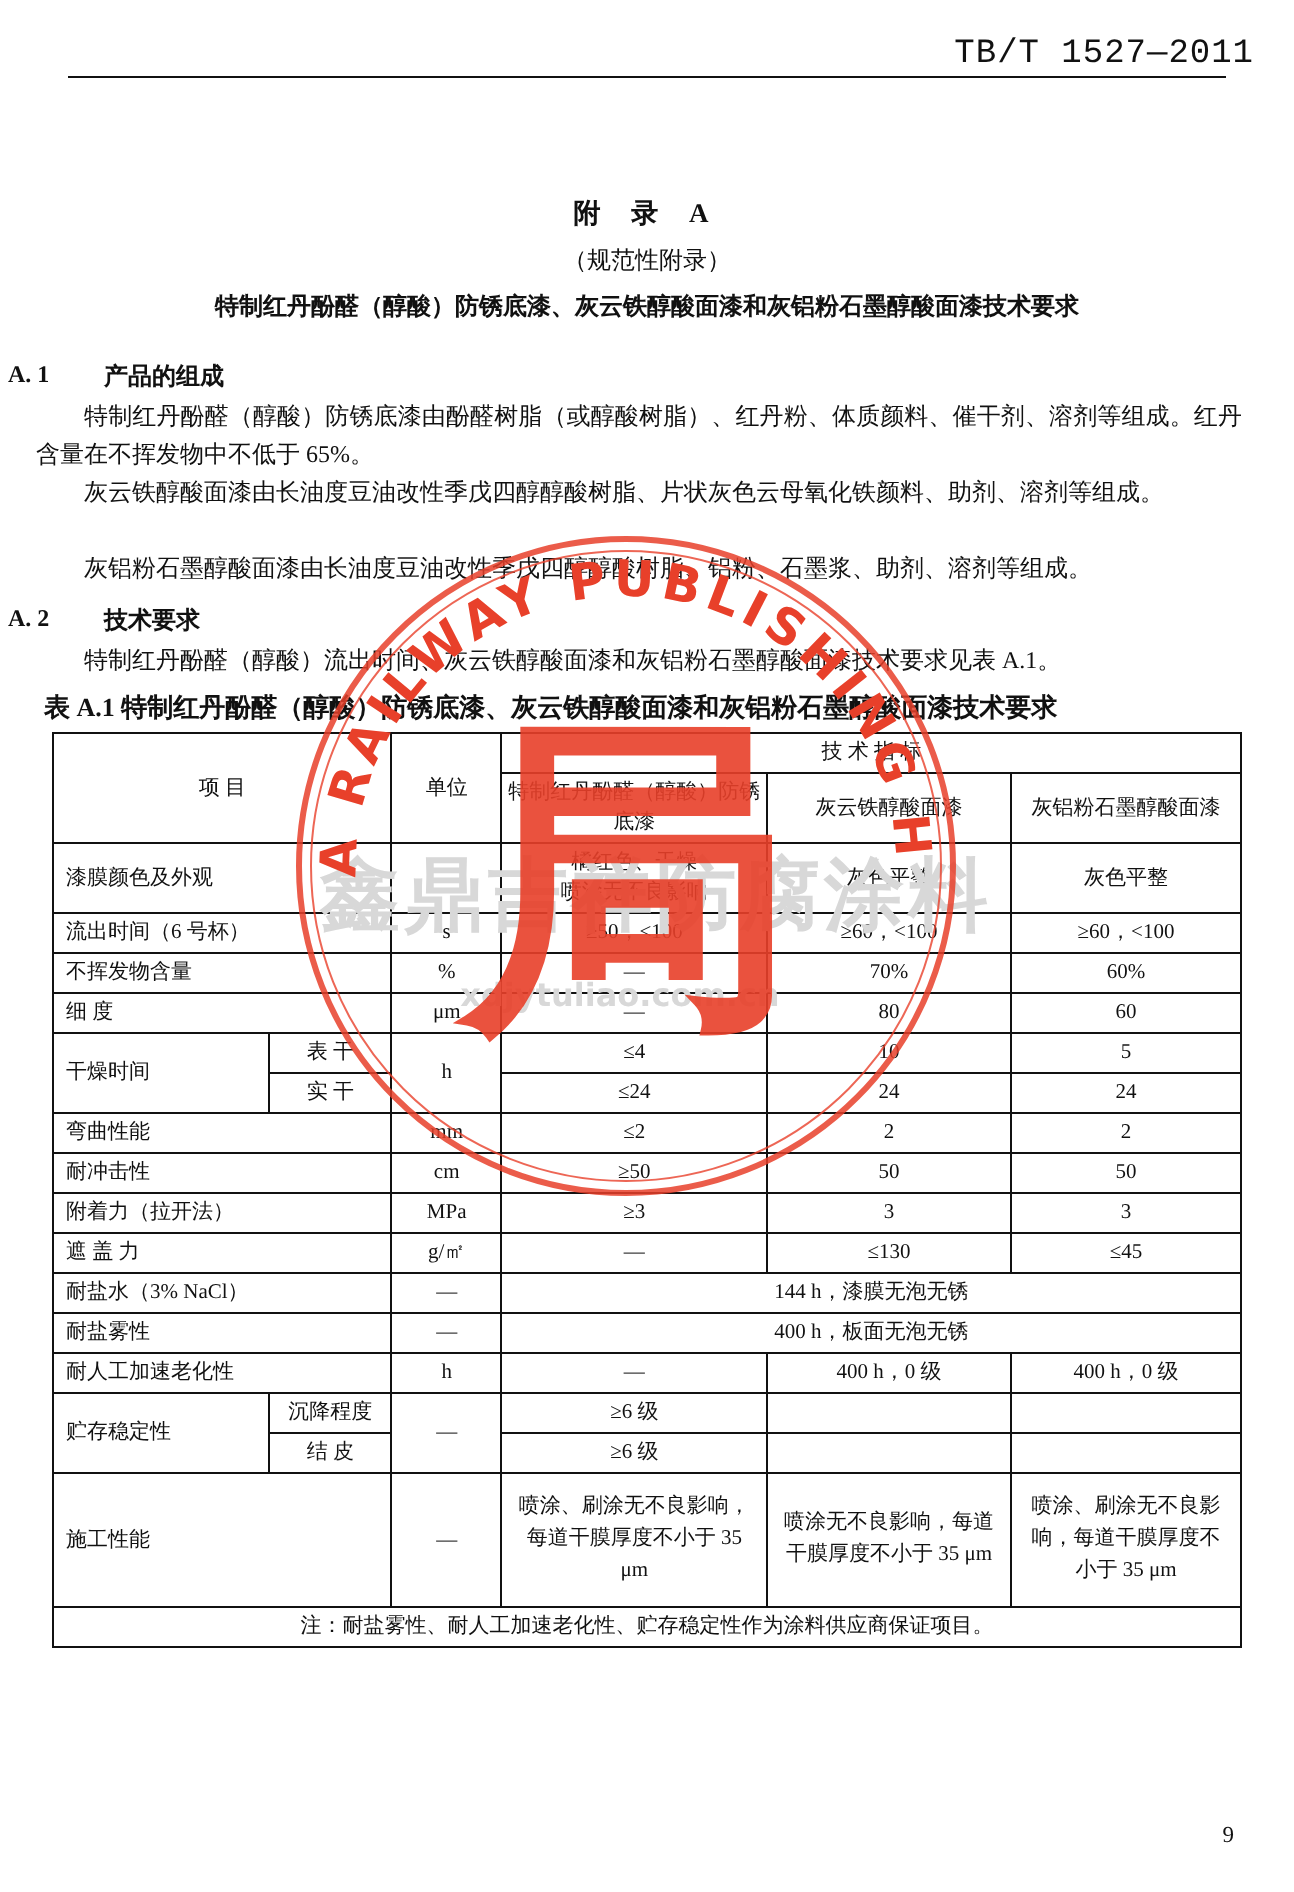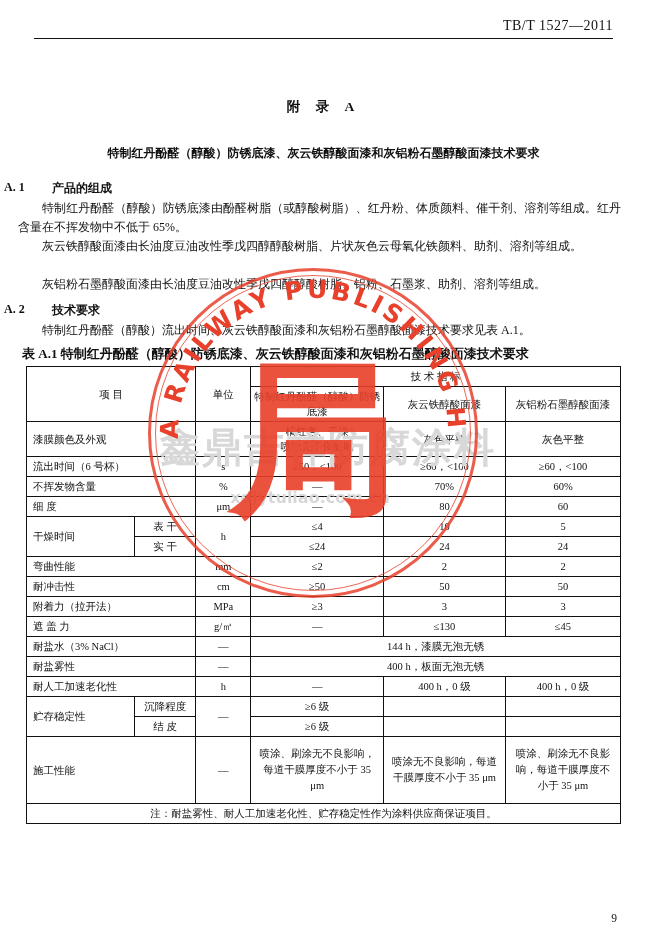--- a/index.html
+++ b/index.html
@@ -19,25 +19,25 @@
     position: absolute;
     left: 0; top: 0;
     width: 647px;
     height: 946px;
     box-sizing: border-box;
     padding: 0;
   }
   
   .header-std {
     position: absolute;
-    right: 34px;
+    right: 20px;
     top: 18px;
-    font-size: 14px;
+    font-size: 17px;
     letter-spacing: .5px;
-    font-family: Liberation Serif, serif;
+    font-family: Liberation Mono, monospace;
   }
   .header-rule {
     position: absolute;
     left: 34px;
     right: 34px;
     top: 38px;
     border-top: 1px solid #111;
   }
   .page-number {
     position: absolute;
@@ -195,20 +195,21 @@
 </head>
 <body>
 
 <div class="page">
 
   <div class="header-std">TB/T  1527—2011</div>
   <div class="header-rule"></div>
   <div class="page-number">9</div>
 
   <div class="annex-title">附 录 A</div>
+  <div class="annex-sub">（规范性附录）</div>
   <div class="annex-heading">特制红丹酚醛（醇酸）防锈底漆、灰云铁醇酸面漆和灰铝粉石墨醇酸面漆技术要求</div>
 
   <div class="sec" style="top:180px;">A. 1</div>
   <div class="sec" style="top:180px;left:52px;">产品的组成</div>
 
   <div class="para" style="top:199px;">特制红丹酚醛（醇酸）防锈底漆由酚醛树脂（或醇酸树脂）、红丹粉、体质颜料、催干剂、溶剂等组成。红丹含量在不挥发物中不低于 65%。</div>
   <div class="para" style="top:237px;">灰云铁醇酸面漆由长油度豆油改性季戊四醇醇酸树脂、片状灰色云母氧化铁颜料、助剂、溶剂等组成。</div>
   <div class="para" style="top:275px;">灰铝粉石墨醇酸面漆由长油度豆油改性季戊四醇醇酸树脂、铝粉、石墨浆、助剂、溶剂等组成。</div>
 
   <div class="sec" style="top:302px;">A. 2</div>

